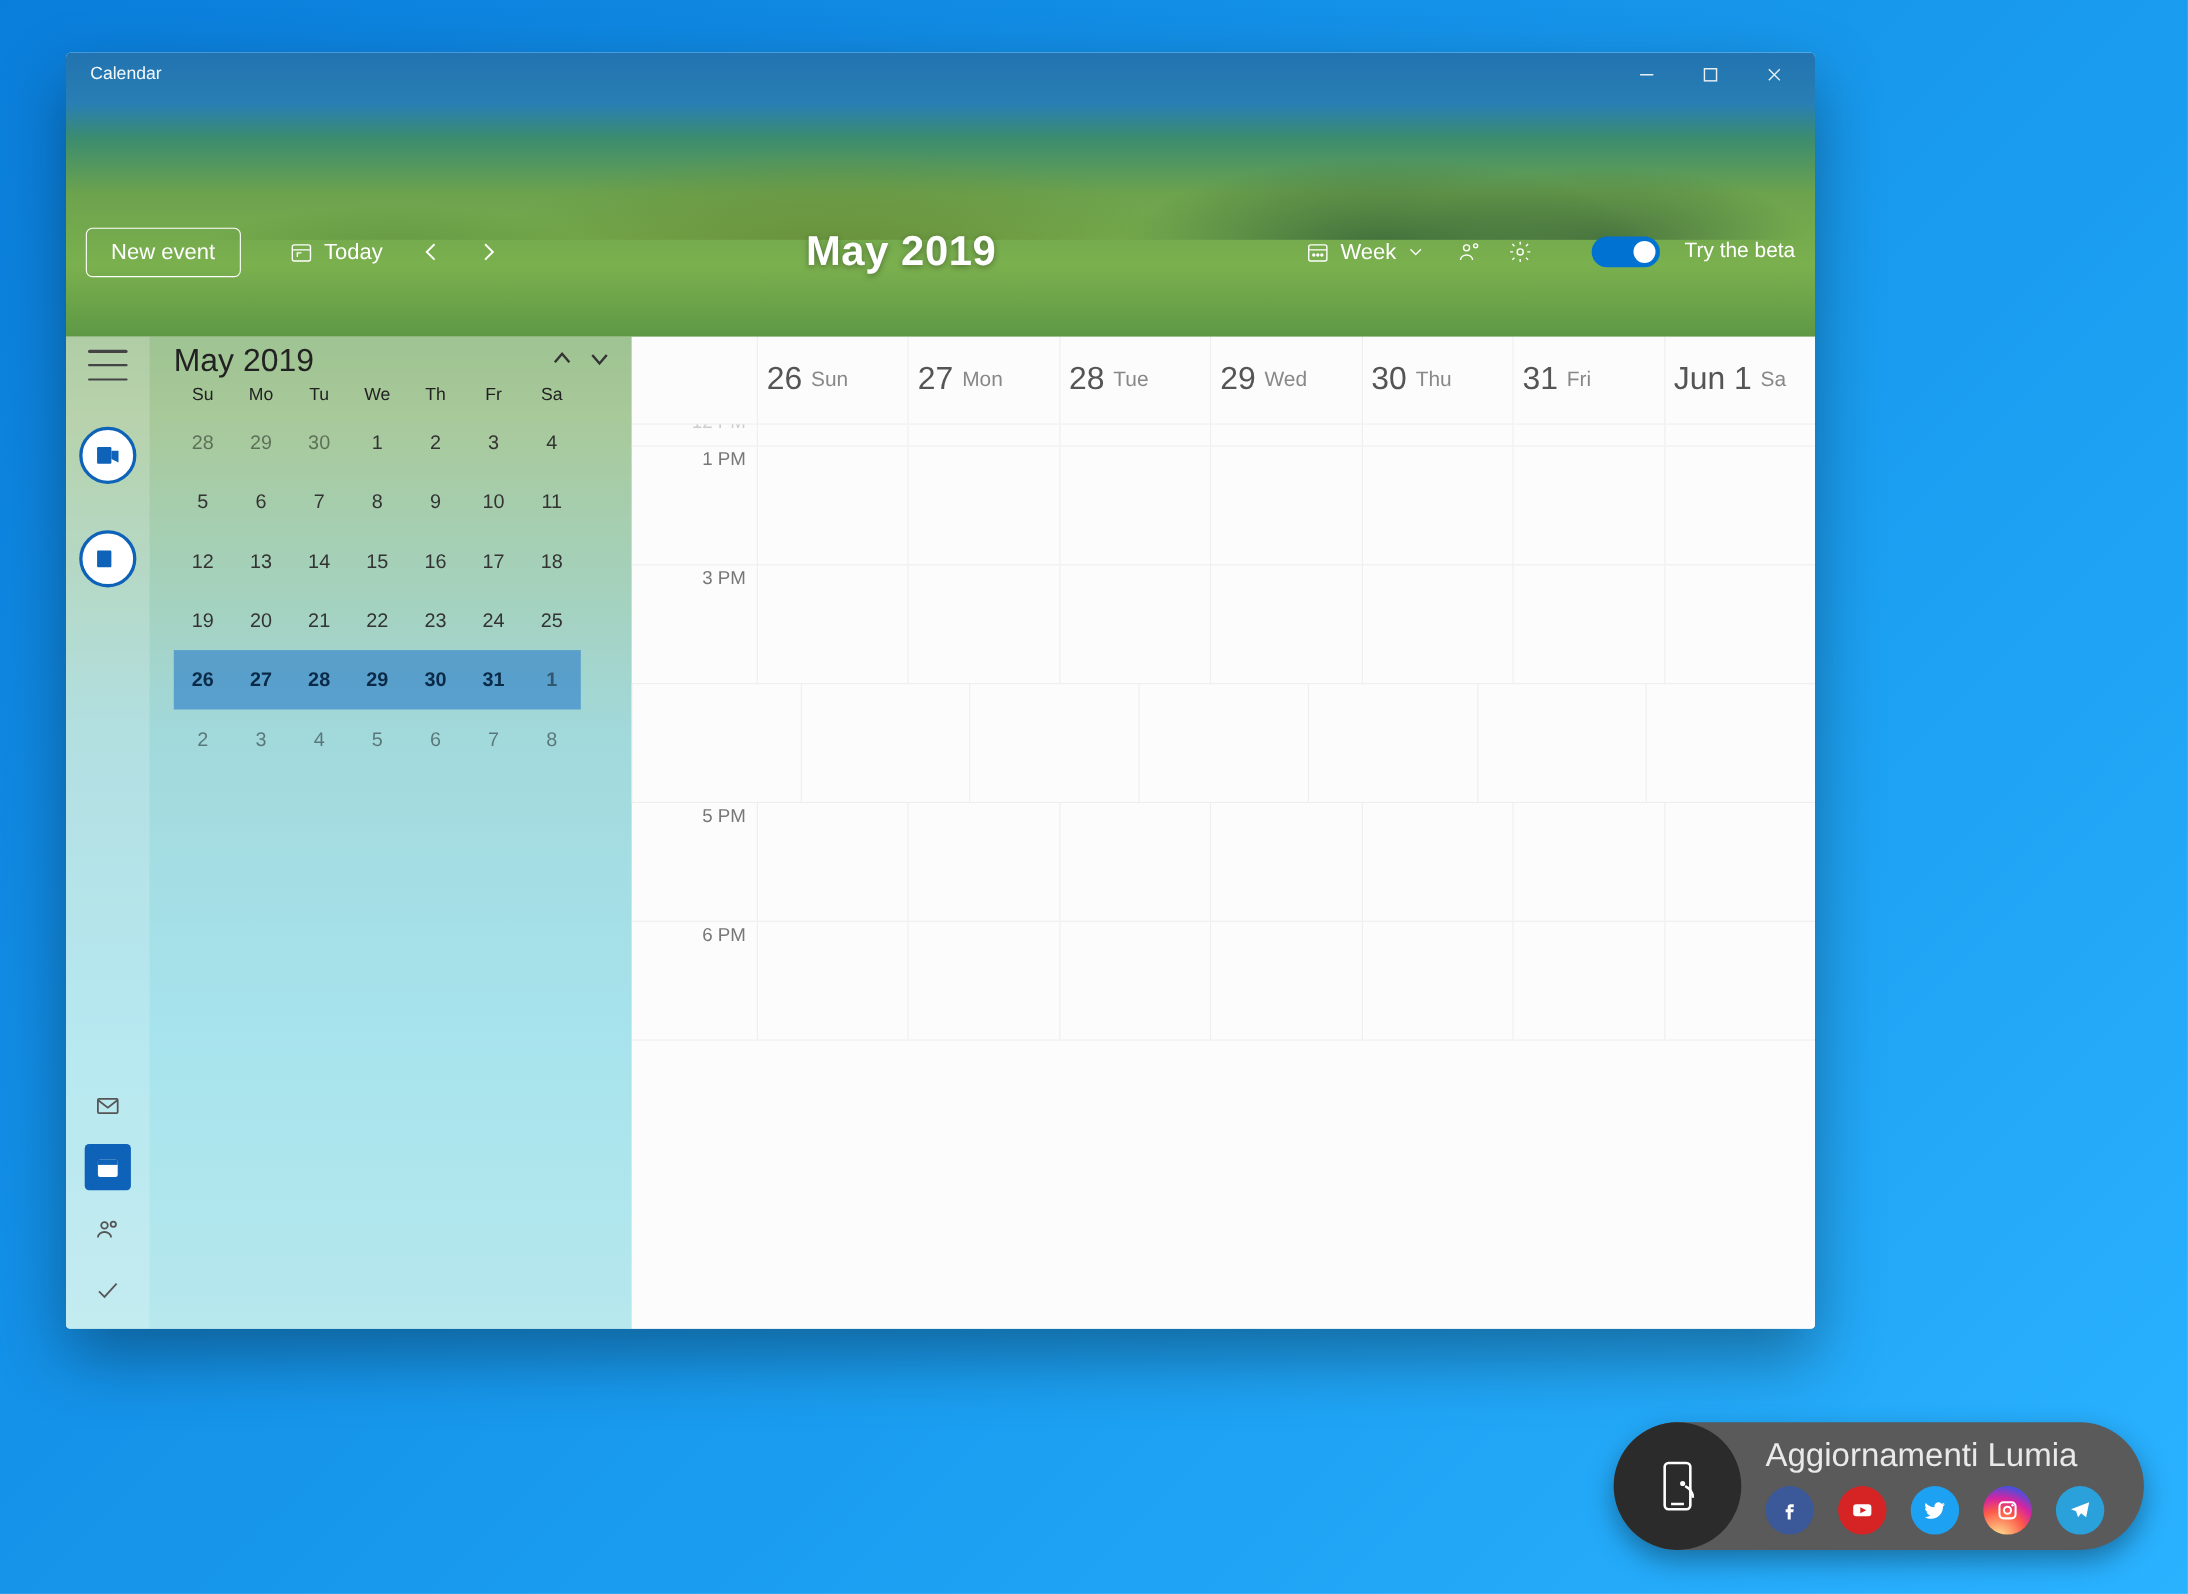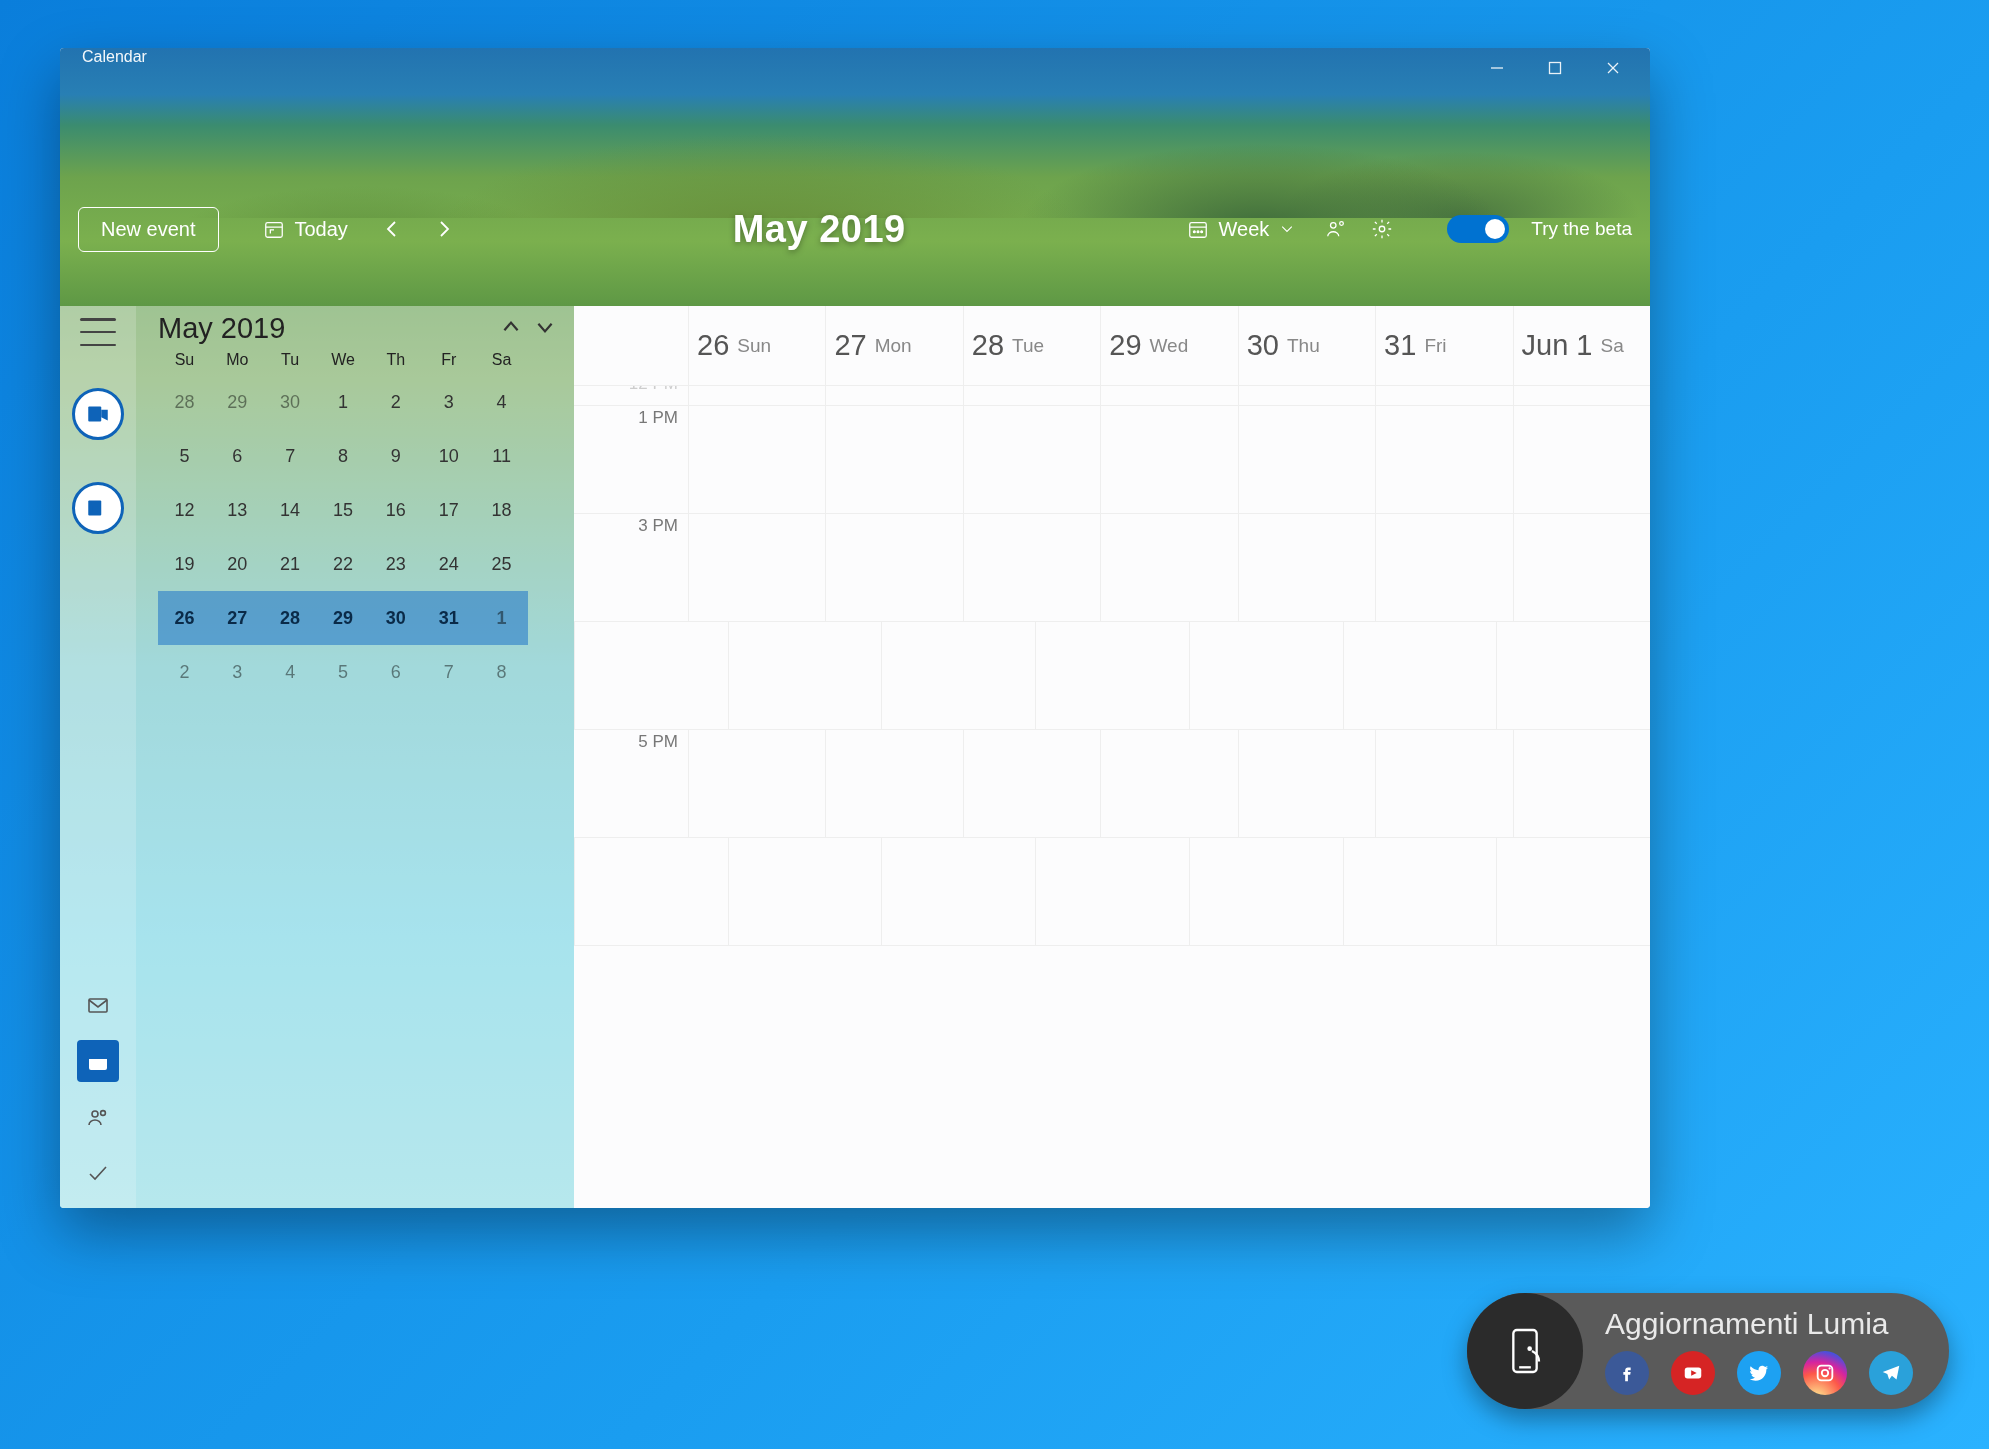--- a/index.html
+++ b/index.html
@@ -21,21 +21,21 @@
   }
   .hero::before{
     content:""; position:absolute; top:60px; left:0; right:0; height:110px;
     background:
       radial-gradient(ellipse 400px 140px at 1200px 120px,#3e6b3b 0%,transparent 60%),
       radial-gradient(ellipse 500px 160px at 700px 130px,#678e3a 0%,transparent 65%),
       radial-gradient(ellipse 350px 120px at 300px 150px,#5a8a3a 0%,transparent 60%),
       radial-gradient(ellipse 300px 110px at 1400px 110px,#4a7640 0%,transparent 60%);
   }
   .titlebar {
-    display: flex; height: 40px; padding: 0 8px 0 22px; font-size: 16px;
+    display: flex; align-items: center; height: 40px; padding: 0 8px 0 22px; font-size: 16px;
     position: relative; z-index: 2;
   }
   .titlebar-title { flex: 1; opacity: .95; }
   .win-btn { width: 58px; height: 40px; display:flex; align-items:center; justify-content:center;
     cursor:pointer; opacity:.9; }
   .win-btn svg { width:14px; height:14px; stroke:#fff; stroke-width:1.3; fill:none; }
   .toolbar {
     display: flex; align-items: center; height: 82px; padding: 0 18px; gap: 8px;
     position: relative; z-index: 2; margin-top: 100px;
   }
@@ -414,20 +414,21 @@
               <div></div>
               <div></div>
               <div></div>
               <div></div>
               <div></div>
               <div></div>
               <div></div>
             </div>
           </div>
           <div class="hour-row">
+            <div class="hour-label">6 PM</div>
             <div class="hour-cells">
               <div></div>
               <div></div>
               <div></div>
               <div></div>
               <div></div>
               <div></div>
               <div></div>
             </div>
           </div>

